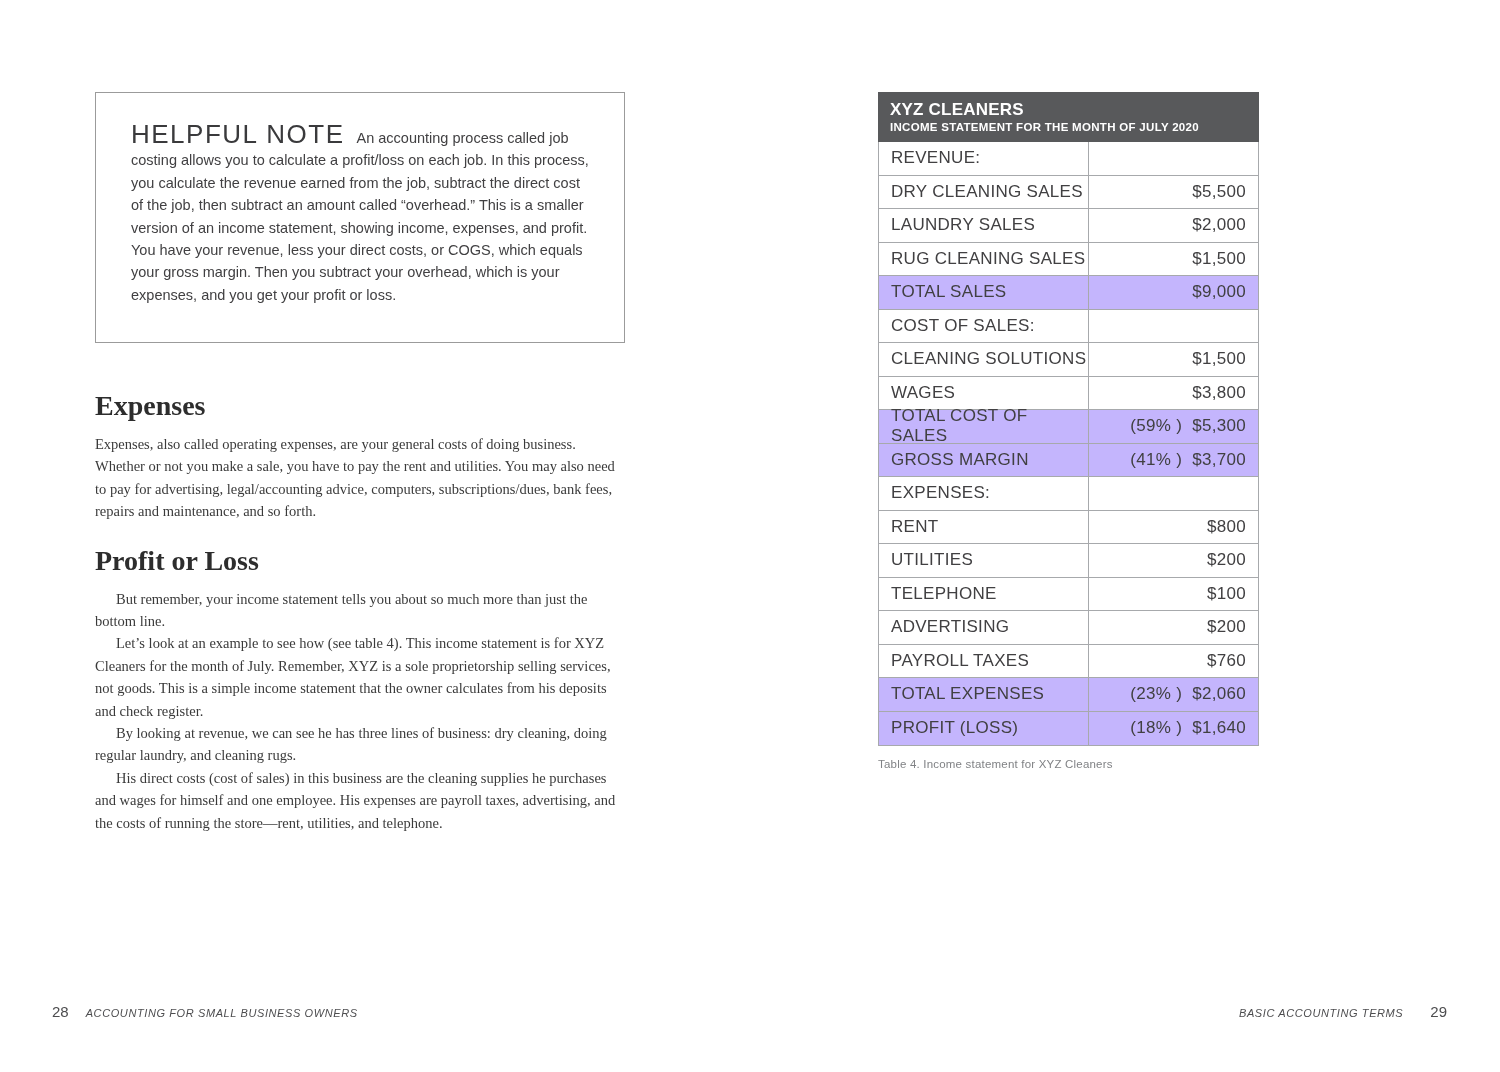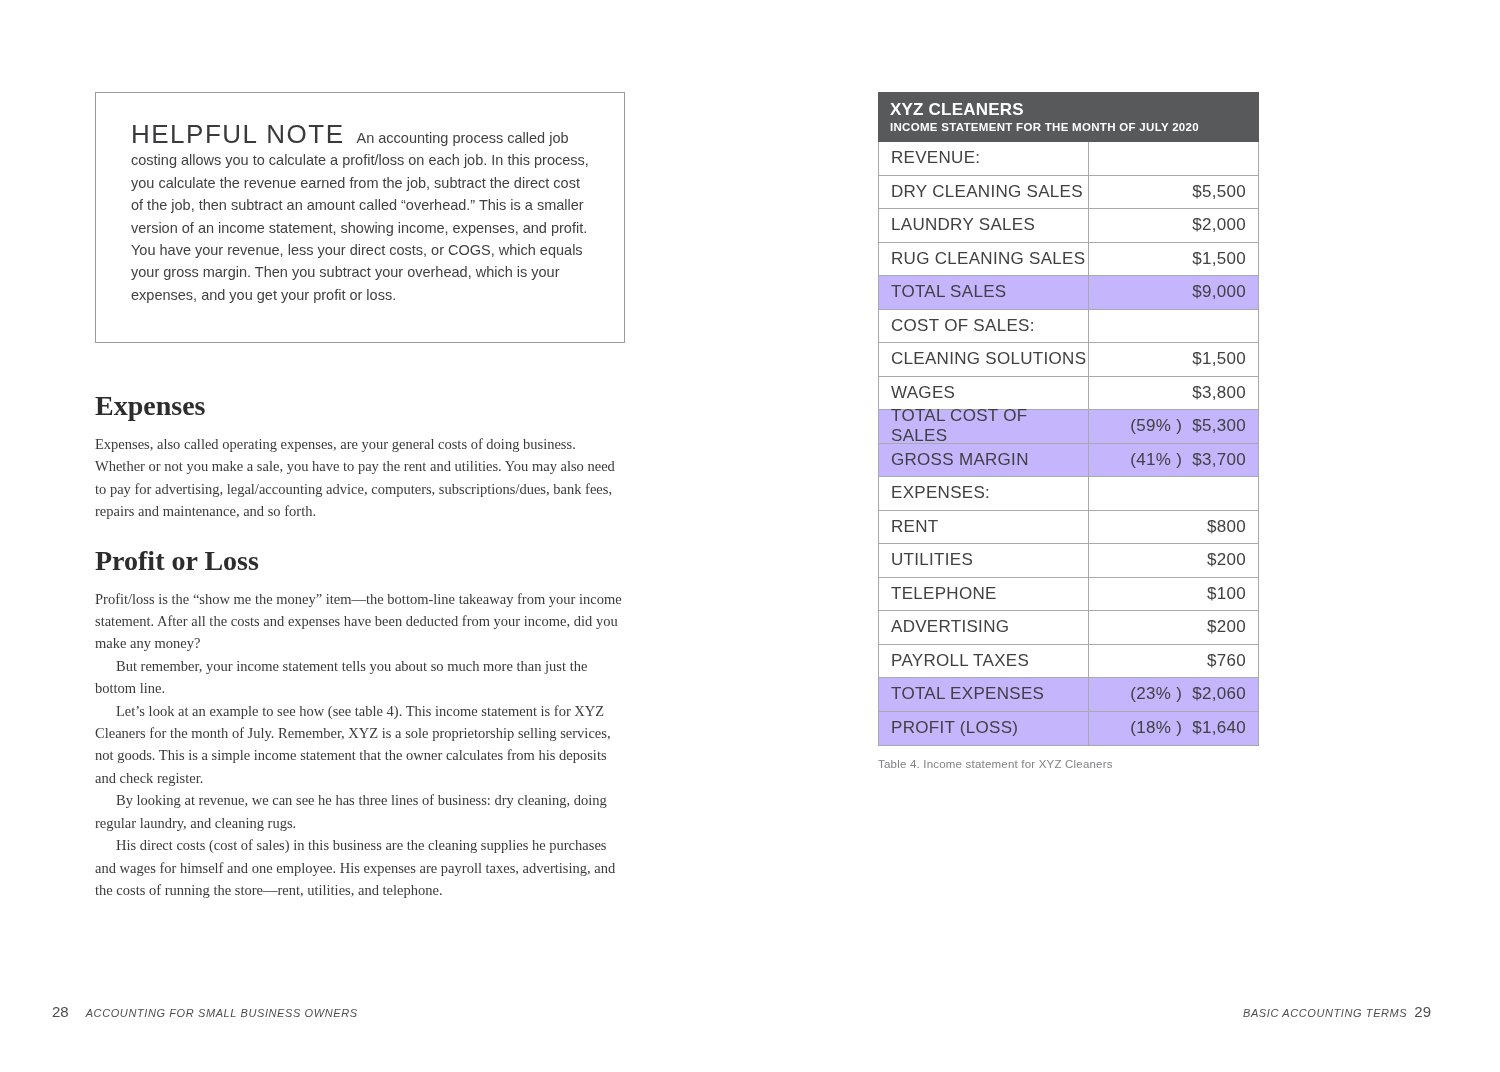--- a/index.html
+++ b/index.html
@@ -123,42 +123,41 @@
 
   
   .footer-left, .footer-right {
     position: absolute;
     top: 1003px;
     display: flex;
     align-items: baseline;
     color: #58595b;
   }
   .footer-left { left: 52px; gap: 17px; }
-  .footer-right { right: 69px; gap: 7px; }
+  .footer-right { right: 53px; gap: 27px; }
   .page-number { font-size: 15px; color: #4d4d4f; }
   .running-head {
     font-size: 11px;
     letter-spacing: 0.6px;
     color: #4d4d4f;
     font-style: italic;
   }
 </style>
 </head>
 <body>
 
 <div class="note-box">
   <p class="note-text"><span class="note-title">HELPFUL NOTE</span><span>An accounting process called job costing allows you to calculate a profit/loss on each job. In this process, you calculate the revenue earned from the job, subtract the direct cost of the job, then subtract an amount called “overhead.” This is a smaller version of an income statement, showing income, expenses, and profit. You have your revenue, less your direct costs, or COGS, which equals your gross margin. Then you subtract your overhead, which is your expenses, and you get your profit or loss.</span></p>
 </div>
 
 <div class="left-body">
   <div class="section-heading">Expenses</div>
   <p>Expenses, also called operating expenses, are your general costs of doing business. Whether or not you make a sale, you have to pay the rent and utilities. You may also need to pay for advertising, legal/accounting advice, computers, subscriptions/dues, bank fees, repairs and maintenance, and so forth.</p>
 
   <div class="section-heading second">Profit or Loss</div>
-  <p>Profit/loss is the “show me the money” item—the bottom-line takeaway from your income statement. After all the costs and expenses have been deducted from your income, did you make any money?</p>
   <p class="indent">But remember, your income statement tells you about so much more than just the bottom line.</p>
   <p class="indent">Let’s look at an example to see how (see table 4). This income statement is for XYZ Cleaners for the month of July. Remember, XYZ is a sole proprietorship selling services, not goods. This is a simple income statement that the owner calculates from his deposits and check register.</p>
   <p class="indent">By looking at revenue, we can see he has three lines of business: dry cleaning, doing regular laundry, and cleaning rugs.</p>
   <p class="indent">His direct costs (cost of sales) in this business are the cleaning supplies he purchases and wages for himself and one employee. His expenses are payroll taxes, advertising, and the costs of running the store—rent, utilities, and telephone.</p>
 </div>
 
 <div class="footer-left">
   <span class="page-number">28</span>
   <span class="running-head">ACCOUNTING FOR SMALL BUSINESS OWNERS</span>
 </div>

